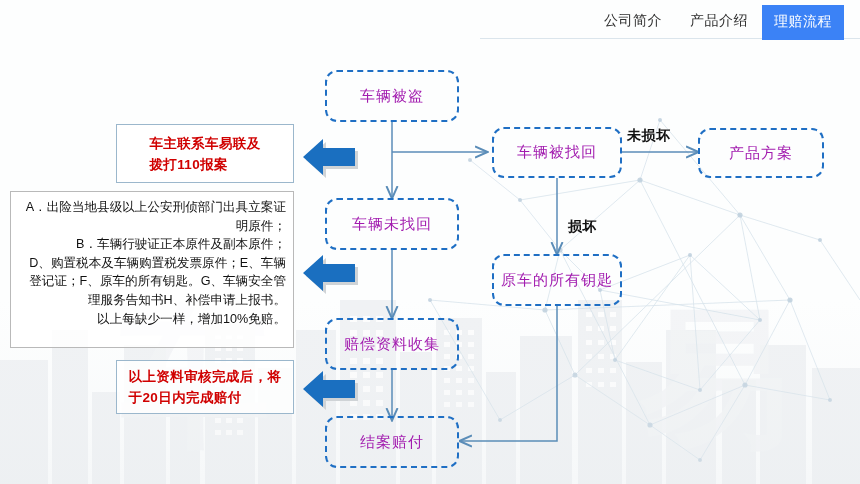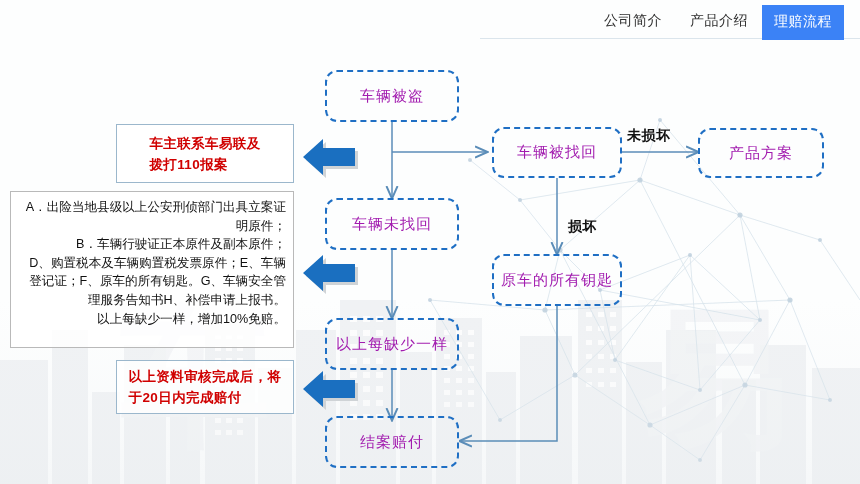--- a/index.html
+++ b/index.html
@@ -339,21 +339,21 @@
   <div class="node" style="left:325px;top:70px;width:134px;height:52px;">车辆被盗</div>
 
   <div class="node" style="left:492px;top:127px;width:130px;height:51px;">车辆被找回</div>
 
   <div class="node" style="left:698px;top:128px;width:126px;height:50px;">产品方案</div>
 
   <div class="node" style="left:325px;top:198px;width:134px;height:52px;">车辆未找回</div>
 
   <div class="node" style="left:492px;top:254px;width:130px;height:52px;">原车的所有钥匙</div>
 
-  <div class="node" style="left:325px;top:318px;width:134px;height:52px;">以上每缺少一样</div>
+  <div class="node" style="left:325px;top:318px;width:134px;height:52px;">赔偿资料收集</div>
 
   <div class="node" style="left:325px;top:416px;width:134px;height:52px;">结案赔付</div>
 
   <div class="edge-label" style="left:627px;top:115px;">未损坏</div>
   <div class="edge-label" style="left:568px;top:206px;">损坏</div>
 
   <div class="bigarrow" style="left:297px;top:133px;">
     <svg width="62" height="48" viewBox="0 0 62 48" xmlns="http://www.w3.org/2000/svg">
       <path d="M6 24 L26 6 L26 15 L58 15 L58 33 L26 33 L26 42 Z" fill="#cfd3d6" transform="translate(3,3)"></path>
       <path d="M6 24 L26 6 L26 15 L58 15 L58 33 L26 33 L26 42 Z" fill="#1a6fc0"></path>

